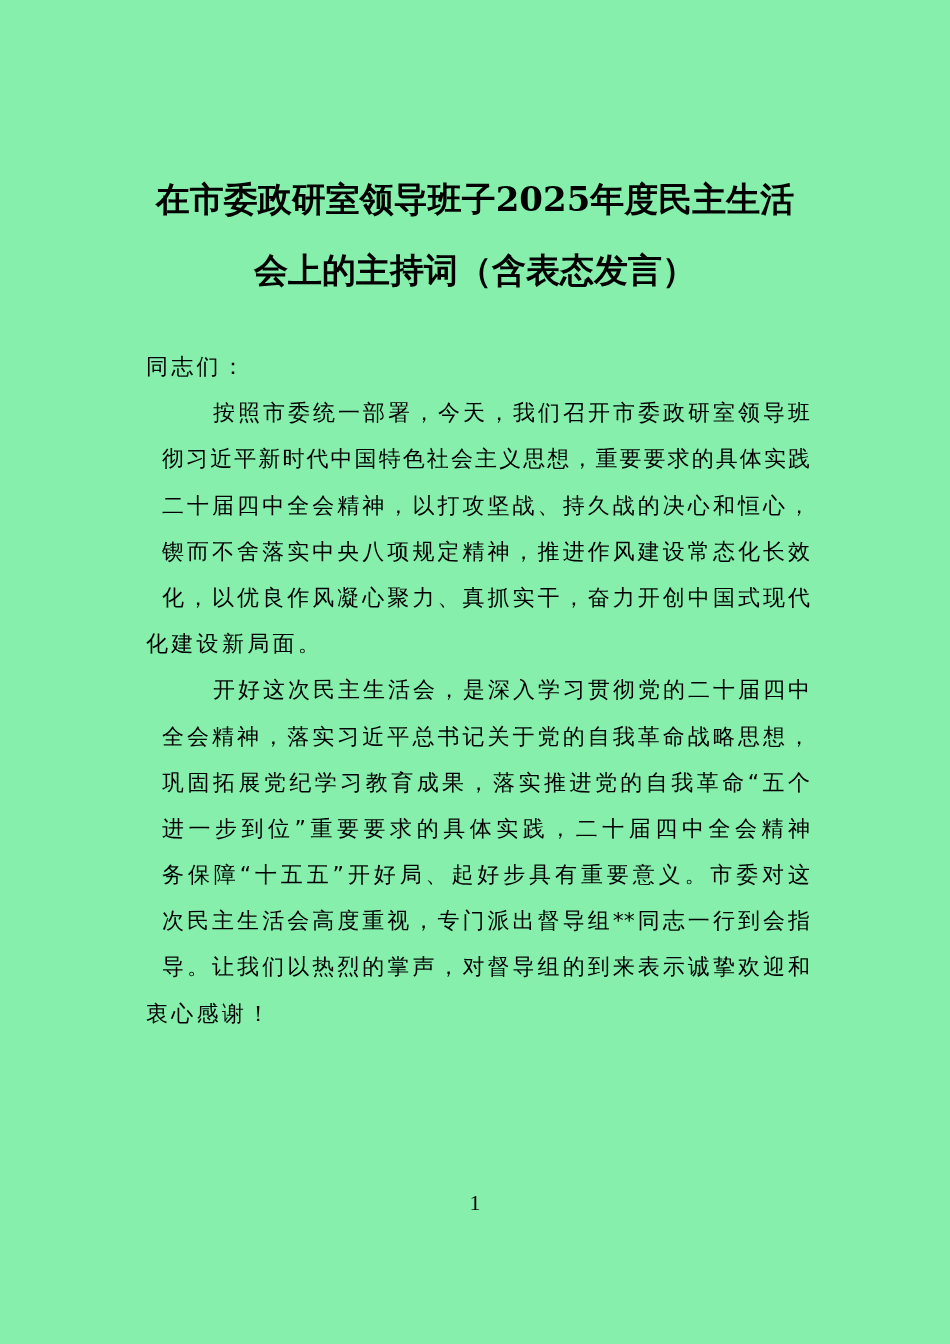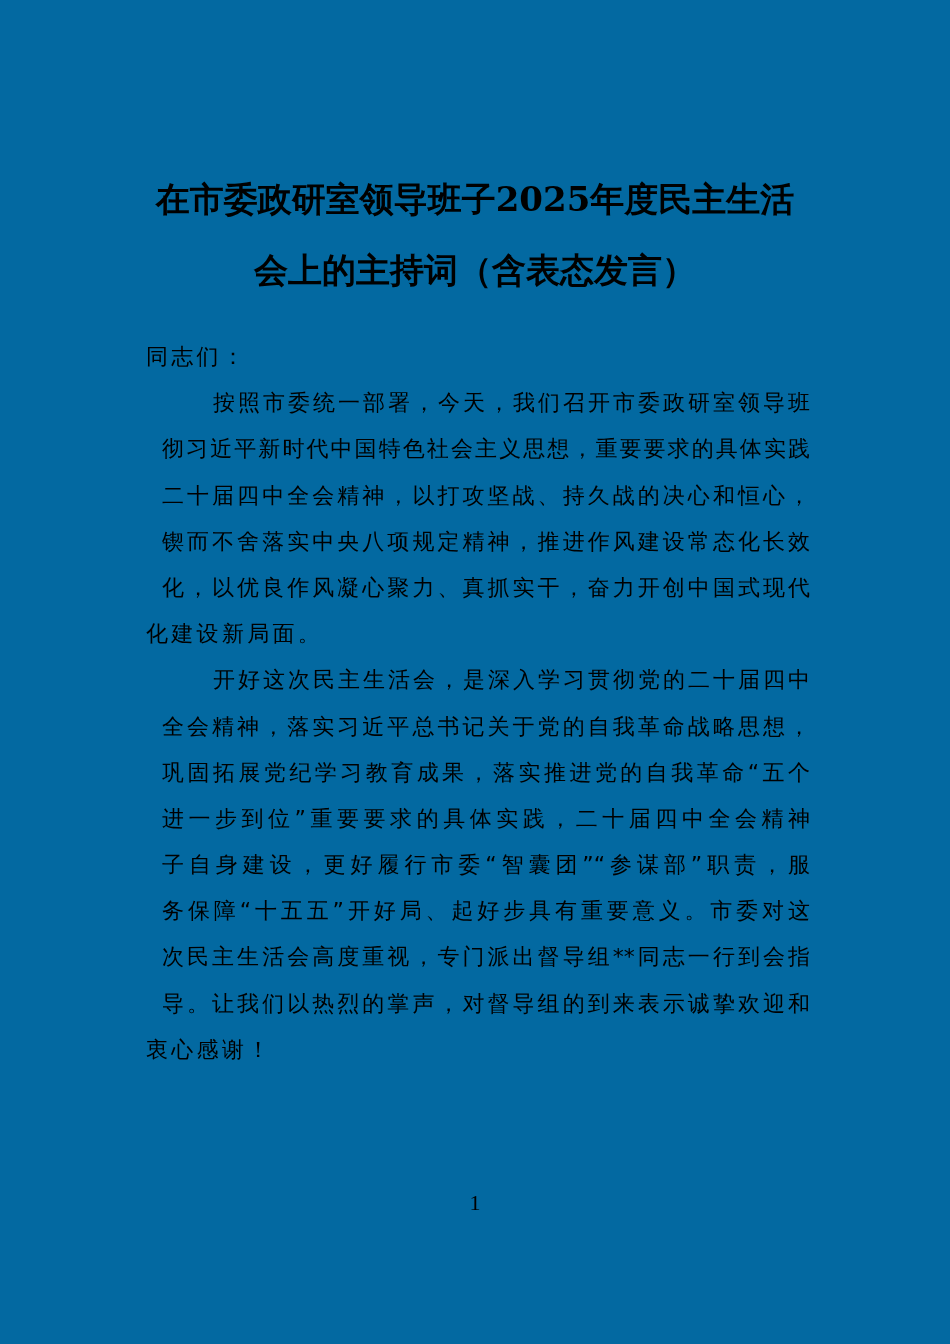--- a/index.html
+++ b/index.html
@@ -13,21 +13,21 @@
       position: relative;
       overflow: hidden;
       color: #000000;
       font-family: "DejaVu Serif", "Liberation Serif", serif;
     }
     .page {
       position: absolute;
       left: 0; top: 0;
       width: 950px;
       height: 1344px;
-      background: #0369a1;
+      background: #86efac;
     }
     .title {
       position: absolute;
       left: 120px;
       width: 710px;
       top: 164px;
       text-align: center;
       font-family: "DejaVu Serif", "Liberation Serif", serif;
       font-weight: bold;
       font-size: 34px;
@@ -35,21 +35,21 @@
       letter-spacing: 0px;
       margin: 0;
     }
     .title-line {
       display: block;
       white-space: nowrap;
     }
     .body {
       position: absolute;
       left: 146px;
-      top: 334px;
+      top: 344px;
       width: 664px;
     }
     .line {
       display: block;
       height: 46.2px;
       line-height: 46.2px;
       font-size: 22px;
       letter-spacing: 3.3px;
       white-space: nowrap;
       font-family: "DejaVu Sans", "Liberation Sans", sans-serif;
@@ -95,21 +95,20 @@
       <span class="line justify">锲而不舍落实中央八项规定精神，推进作风建设常态化长效</span>
       <span class="line justify">化，以优良作风凝心聚力、真抓实干，奋力开创中国式现代</span>
       <span class="line">化建设新局面。</span>
     </div>
 
     <div>
       <span class="line indent justify">开好这次民主生活会，是深入学习贯彻党的二十届四中</span>
       <span class="line justify">全会精神，落实习近平总书记关于党的自我革命战略思想，</span>
       <span class="line justify">巩固拓展党纪学习教育成果，落实推进党的自我革命“五个</span>
       <span class="line justify">进一步到位”重要要求的具体实践，二十届四中全会精神</span>
-      <span class="line justify">子自身建设，更好履行市委“智囊团”“参谋部”职责，服</span>
       <span class="line justify">务保障“十五五”开好局、起好步具有重要意义。市委对这</span>
       <span class="line justify">次民主生活会高度重视，专门派出督导组**同志一行到会指</span>
       <span class="line justify">导。让我们以热烈的掌声，对督导组的到来表示诚挚欢迎和</span>
       <span class="line">衷心感谢！</span>
     </div>
   </div>
 
   <div class="page-number">1</div>
 </div>
 

